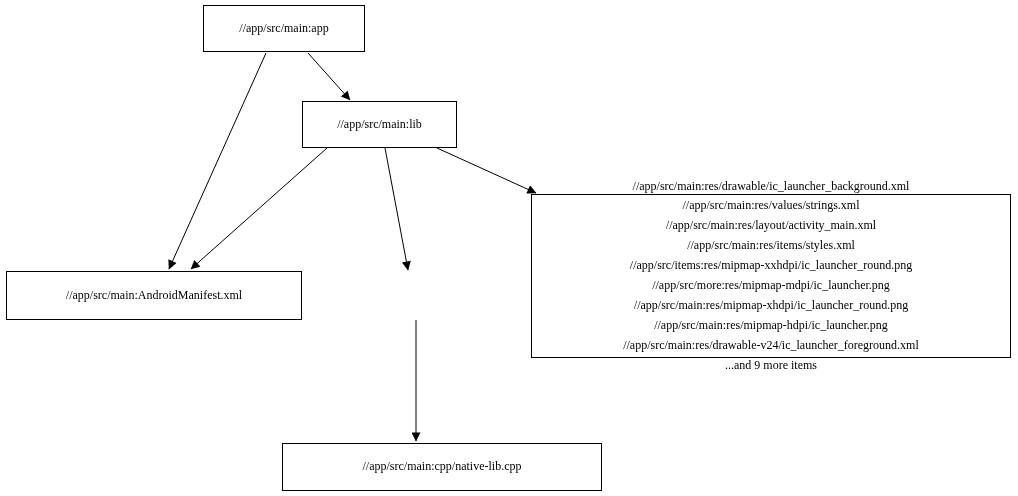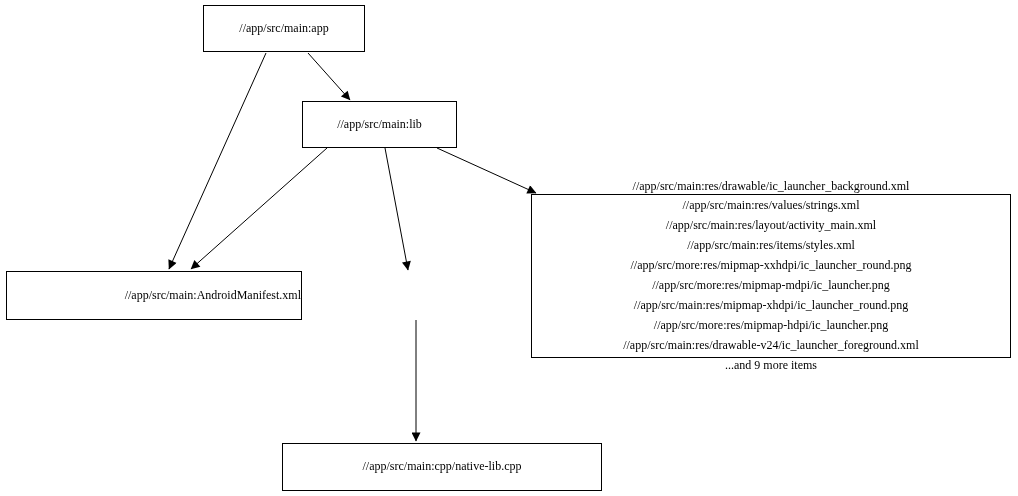--- a/index.html
+++ b/index.html
@@ -42,21 +42,21 @@
     justify-content: center;
   }
   .node-multi .res-line {
     display: block;
     height: 19.9px;
     line-height: 19.9px;
     white-space: nowrap;
   }
   #node-app        { left: 203px; top: 5px;   width: 162px; height: 47px; }
   #node-lib        { left: 302px; top: 101px; width: 155px; height: 47px; }
-  #node-manifest   { left: 6px;   top: 271px; width: 296px; height: 49px; justify-content: flex-end; }
+  #node-manifest   { left: 6px;   top: 271px; width: 296px; height: 49px; }
   #node-jni-lib    { left: 324px; top: 272px; width: 181px; height: 48px; }
   #node-resources  { left: 531px; top: 194px; width: 480px; height: 164px; }
   #node-cpp        { left: 282px; top: 443px; width: 320px; height: 48px; }
 </style>
 </head>
 <body>
 
 <div id="canvas">
 
   <svg id="edge-layer" width="1018" height="496" viewBox="0 0 1018 496" xmlns="http://www.w3.org/2000/svg">
@@ -84,24 +84,24 @@
   <div class="node" id="node-manifest">
     <span>//app/src/main:AndroidManifest.xml</span>
   </div>
 
 
   <div class="node node-multi" id="node-resources">
     <span class="res-line">//app/src/main:res/drawable/ic_launcher_background.xml</span>
     <span class="res-line">//app/src/main:res/values/strings.xml</span>
     <span class="res-line">//app/src/main:res/layout/activity_main.xml</span>
     <span class="res-line">//app/src/main:res/items/styles.xml</span>
-    <span class="res-line">//app/src/more:res/mipmap-xxhdpi/ic_launcher_round.png</span>
+    <span class="res-line">//app/src/items:res/mipmap-xxhdpi/ic_launcher_round.png</span>
     <span class="res-line">//app/src/more:res/mipmap-mdpi/ic_launcher.png</span>
     <span class="res-line">//app/src/main:res/mipmap-xhdpi/ic_launcher_round.png</span>
-    <span class="res-line">//app/src/more:res/mipmap-hdpi/ic_launcher.png</span>
+    <span class="res-line">//app/src/main:res/mipmap-hdpi/ic_launcher.png</span>
     <span class="res-line">//app/src/main:res/drawable-v24/ic_launcher_foreground.xml</span>
     <span class="res-line">...and 9 more items</span>
   </div>
 
   <div class="node" id="node-cpp">
     <span>//app/src/main:cpp/native-lib.cpp</span>
   </div>
 
 </div>
 

